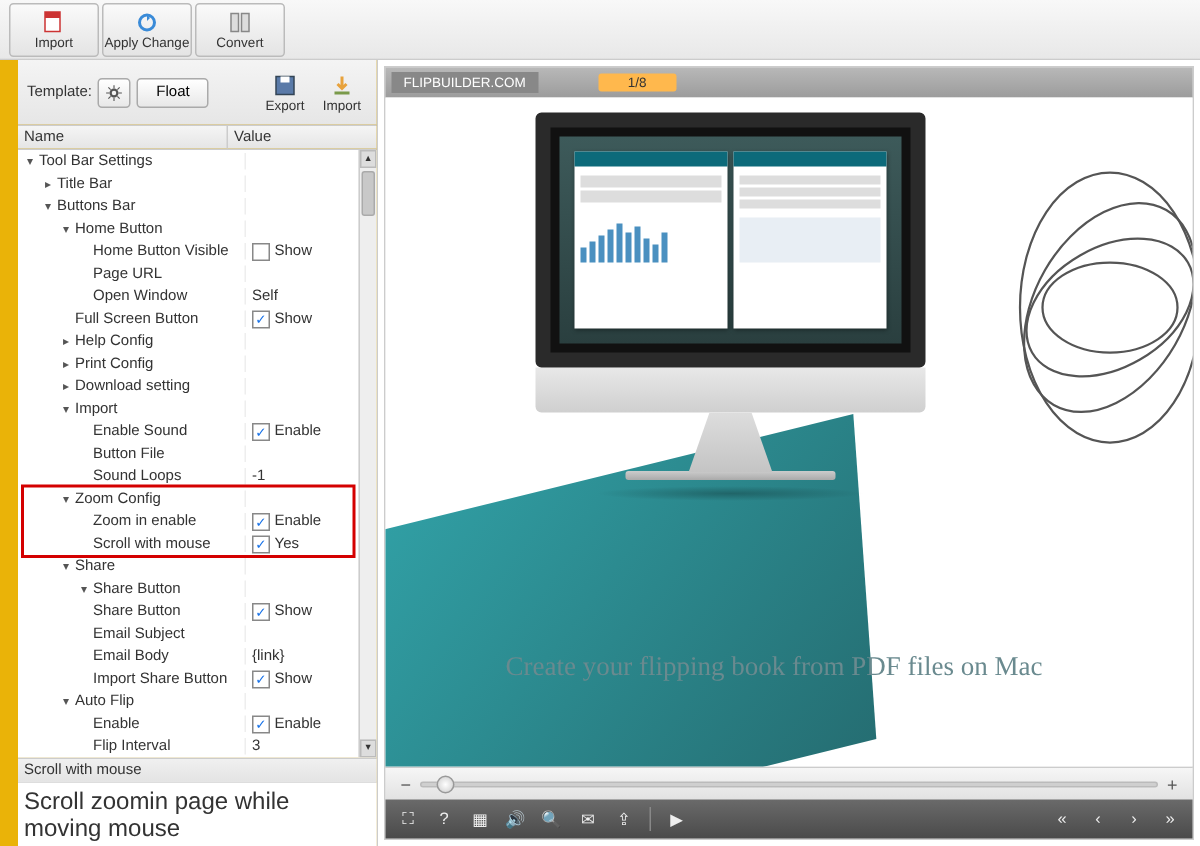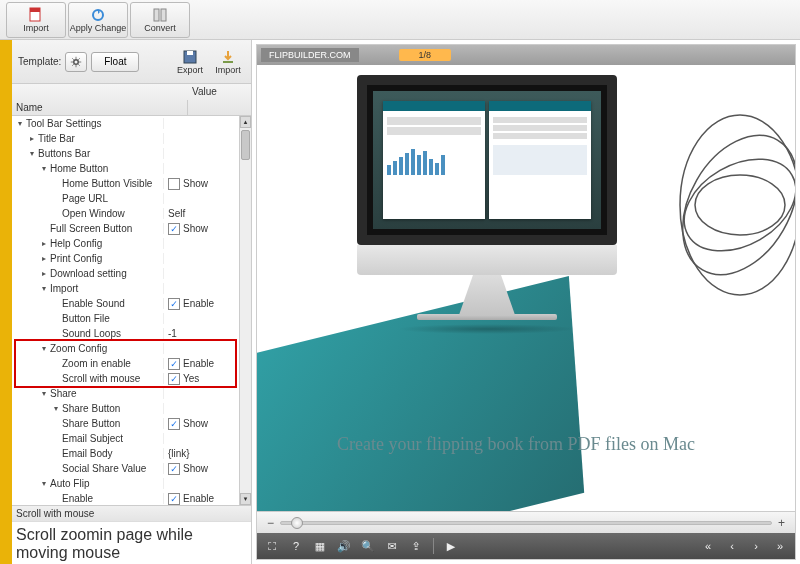--- a/index.html
+++ b/index.html
@@ -14,21 +14,21 @@
 
 .sidebar { width: 252px; border-right: 1px solid #ccc; display: flex; flex-direction: column; background: #eab308; padding-left: 12px; }
 .tmpl-bar { height: 44px; border-bottom: 1px solid #ccc; display: flex; align-items: center; padding: 0 6px; gap: 4px; background: linear-gradient(#f4f4f4,#e6e6e6); }
 .tmpl-lbl { font-size: 10px; }
 .gear-btn { width: 22px; height: 20px; border: 1px solid #aaa; border-radius: 3px; background: linear-gradient(#fff,#e8e8e8); display: flex; align-items: center; justify-content: center; cursor: pointer; }
 .float-btn { width: 48px; height: 20px; border: 1px solid #aaa; border-radius: 3px; background: linear-gradient(#fff,#e8e8e8); font-size: 10px; cursor: pointer; }
 .mini-btn { display: flex; flex-direction: column; align-items: center; width: 34px; font-size: 9px; cursor: pointer; }
 .mini-btn svg { width: 16px; height: 16px; }
 
 .tree-head { display: flex; background: linear-gradient(#f5f5f5,#e5e5e5); border-bottom: 1px solid #ccc; font-size: 10px; }
-.th-name { width: 176px; padding: 2px 4px; border-right: 1px solid #ccc; margin-top: 16px; }
+.th-name { width: 140px; padding: 2px 4px; border-right: 1px solid #ccc; }
 .th-val { flex: 1; padding: 2px 4px; }
 
 .tree { flex: 1; overflow: hidden; position: relative; background: #fff; }
 .tree-inner { position: relative; }
 .row { display: flex; height: 15px; align-items: center; font-size: 10px; }
 .rn { width: 152px; padding-left: 4px; display: flex; align-items: center; white-space: nowrap; overflow: hidden; border-right: 1px solid #eee; }
 .rv { flex: 1; padding-left: 4px; display: flex; align-items: center; }
 .ind0 { padding-left: 6px; } .ind1 { padding-left: 18px; } .ind2 { padding-left: 30px; } .ind3 { padding-left: 42px; }
 .tri { width: 8px; font-size: 8px; color: #555; }
 .cb { width: 12px; height: 12px; border: 1px solid #888; background: #fff; margin-right: 3px; display: inline-flex; align-items: center; justify-content: center; font-size: 9px; color: #1a73e8; }
@@ -321,21 +321,21 @@
                 <span class="tri"></span>
                 <span>Email Body</span>
               </div>
               <div class="rv">
                 <span>{link}</span>
               </div>
             </div>
             <div class="row">
               <div class="rn ind3">
                 <span class="tri"></span>
-                <span>Social Share Value</span>
+                <span>Import Share Button</span>
               </div>
               <div class="rv">
                 <span class="cb">✓</span>
                 <span>Show</span>
               </div>
             </div>
             <div class="row">
               <div class="rn ind2">
                 <span class="tri">▾</span>
                 <span>Auto Flip</span>

